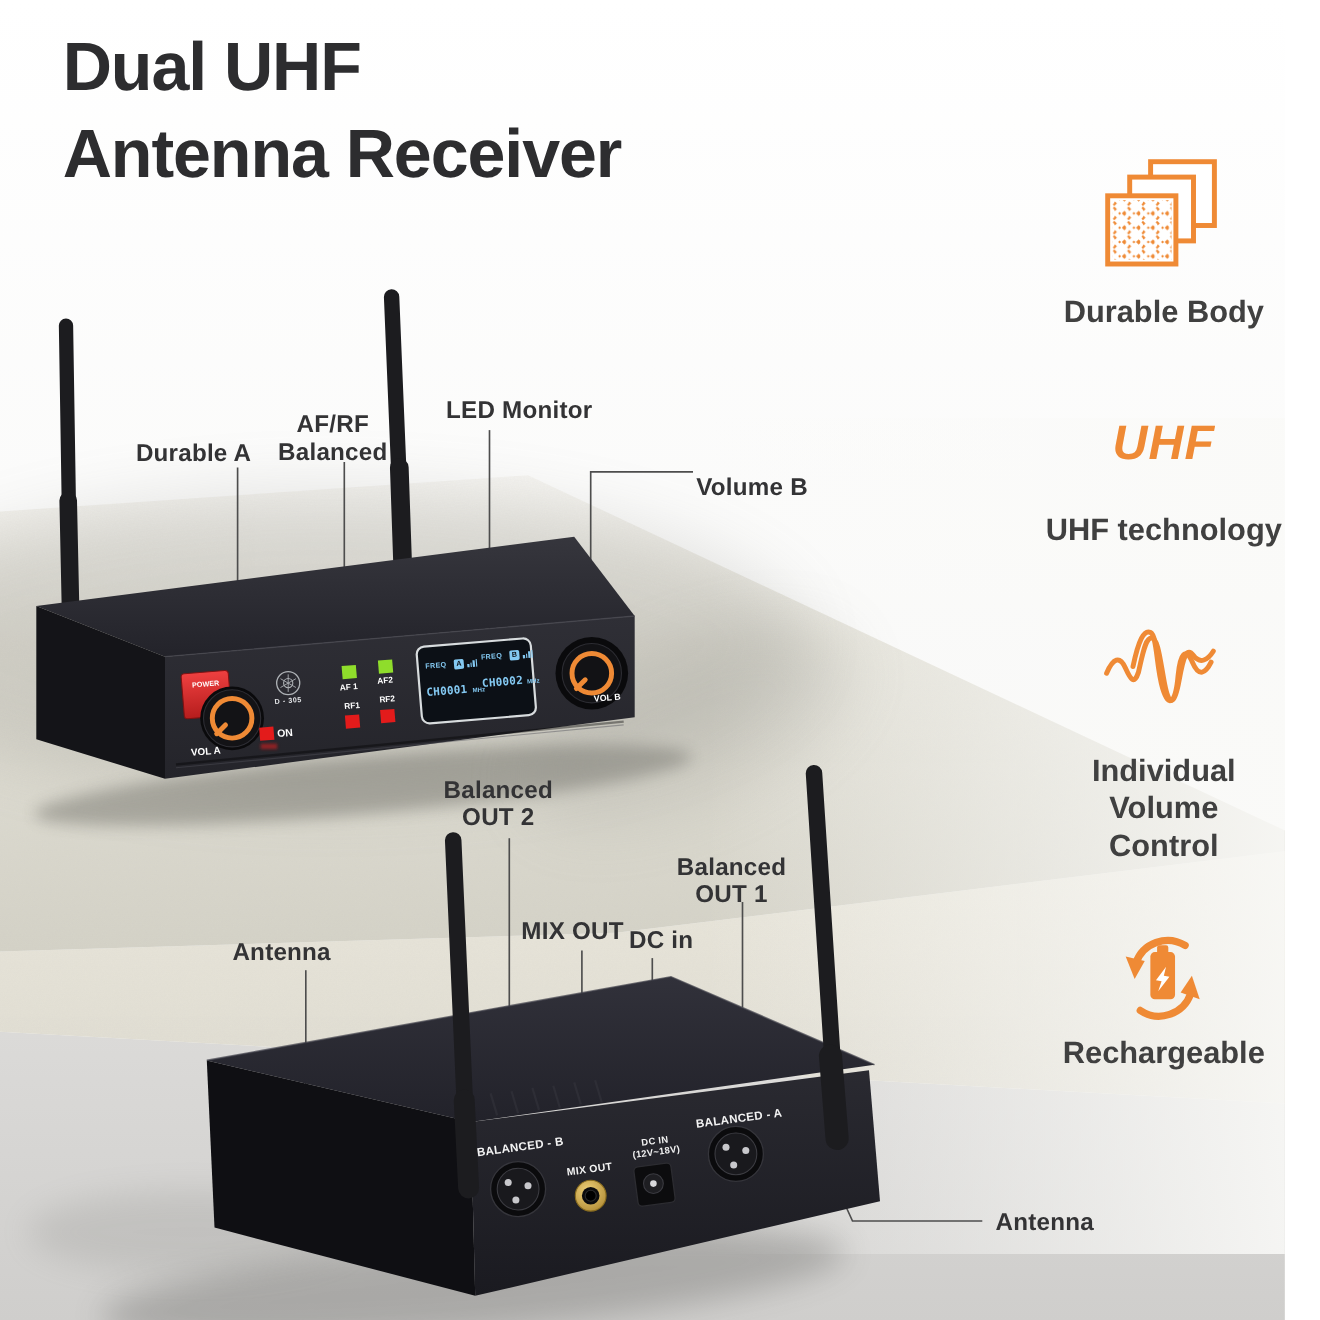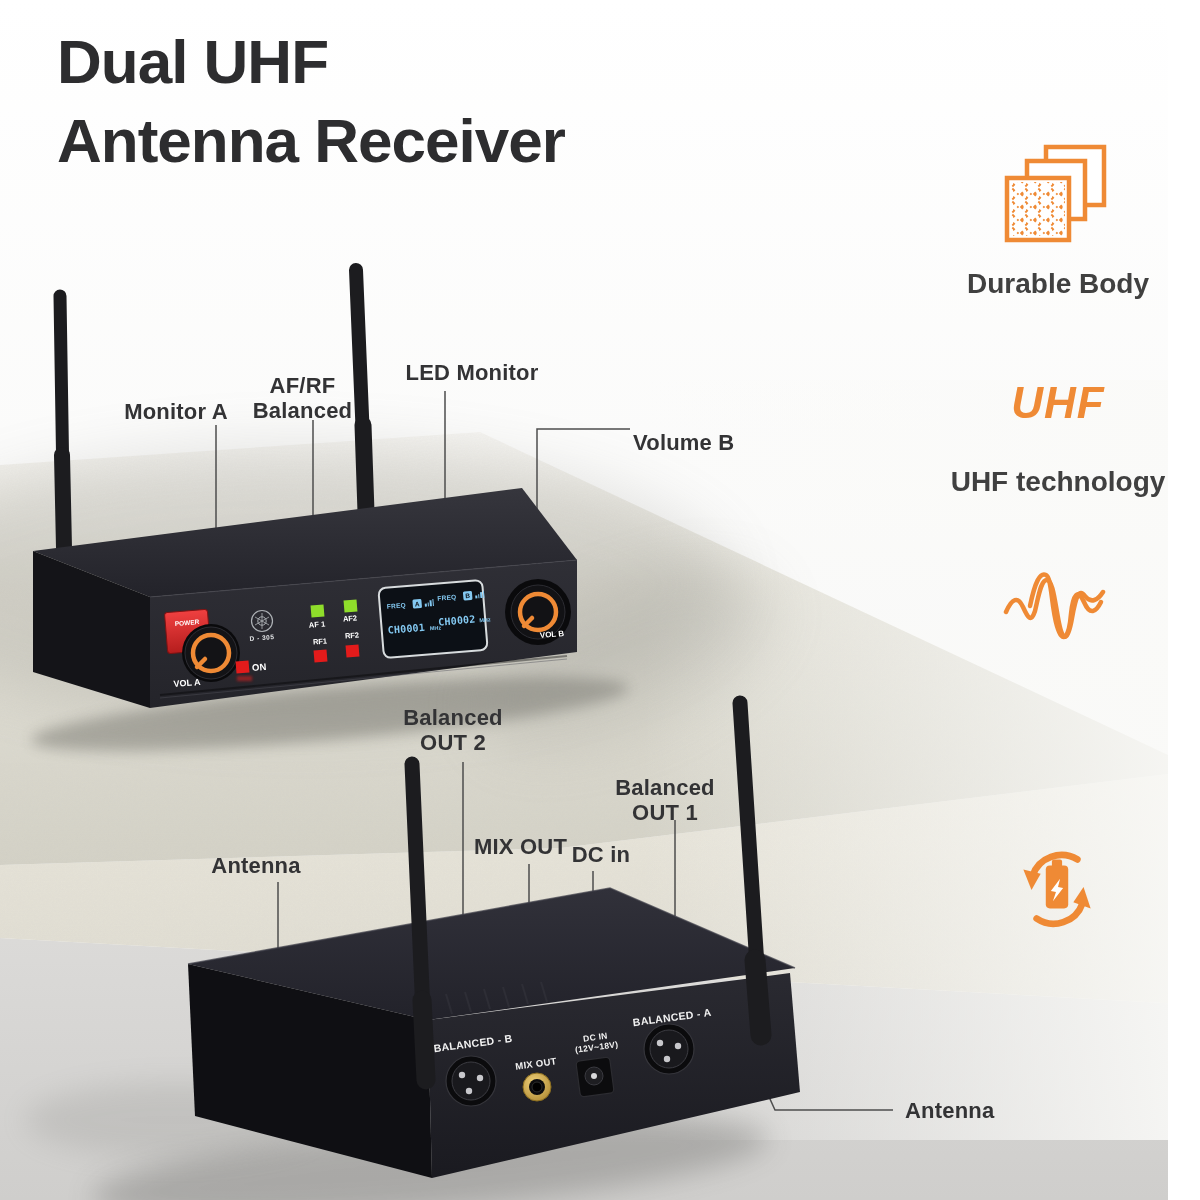--- a/index.html
+++ b/index.html
@@ -275,36 +275,42 @@
   <div class="abs uhf-mark" style="top:378px;">UHF</div>
 
   <div class="abs" style="left:1000px;top:560px;">
     <svg width="112" height="100" viewBox="0 0 112 100">
       <g fill="none" stroke="#EF8A35" stroke-width="4.5" stroke-linecap="round">
         <path d="M6,52 C12,38 18,36 23,47 C28,58 31,63 35,51 C39,34 41,20 47,20 C53,20 55,43 59,63 C63,83 68,81 72,58 C76,36 79,28 85,36 C91,44 98,40 103,32"></path>
         <path d="M30,46 C35,22 40,12 46,15 C52,18 51,46 57,66 C63,86 69,77 71,54 C73,34 78,28 84,42 C90,56 96,52 101,42"></path>
       </g>
     </svg>
   </div>
+  <div class="abs feat-label ivc" style="top:684px;">
+    <span>Individual</span>
+    <span>Volume</span>
+    <span>Control</span>
+  </div>
 
   <div class="abs" style="left:1006px;top:838px;">
     <svg width="102" height="102" viewBox="0 0 100 100">
       <g fill="none" stroke="#EF8A35" stroke-width="6.5" stroke-linecap="round">
         <path d="M70,21 A30,30 0 0 0 26,37"></path>
         <path d="M30,79 A30,30 0 0 0 75,64"></path>
       </g>
       <polygon points="17,31 25,51 34,35" fill="#EF8A35"></polygon>
       <polygon points="83,69 76,48 66,63" fill="#EF8A35"></polygon>
       <rect x="45" y="21" width="10" height="8" rx="2" fill="#EF8A35"></rect>
       <rect x="39" y="27" width="22" height="42" rx="4" fill="#EF8A35"></rect>
       <polygon points="53,40 44,52 49,53 46,62 56,49 51,48" fill="#ffffff"></polygon>
     </svg>
   </div>
-
-  <div class="abs label t-c" style="left:110px;top:399px;width:132px;">Monitor A</div>
+  <div class="abs feat-label" style="top:941px;">Rechargeable</div>
+
+  <div class="abs label t-c" style="left:110px;top:399px;width:132px;">Durable A</div>
   <div class="abs label t-c" style="left:240px;top:373px;width:125px;">
     <div>AF/RF</div>
     <div>Balanced</div>
   </div>
   <div class="abs label t-c" style="left:402px;top:360px;width:140px;">LED Monitor</div>
   <div class="abs label" style="left:633px;top:430px;width:110px;">Volume B</div>
 
   <div class="abs label t-r" style="left:398px;top:705px;width:110px;">
     <div>Balanced</div>
     <div>OUT 2</div>

